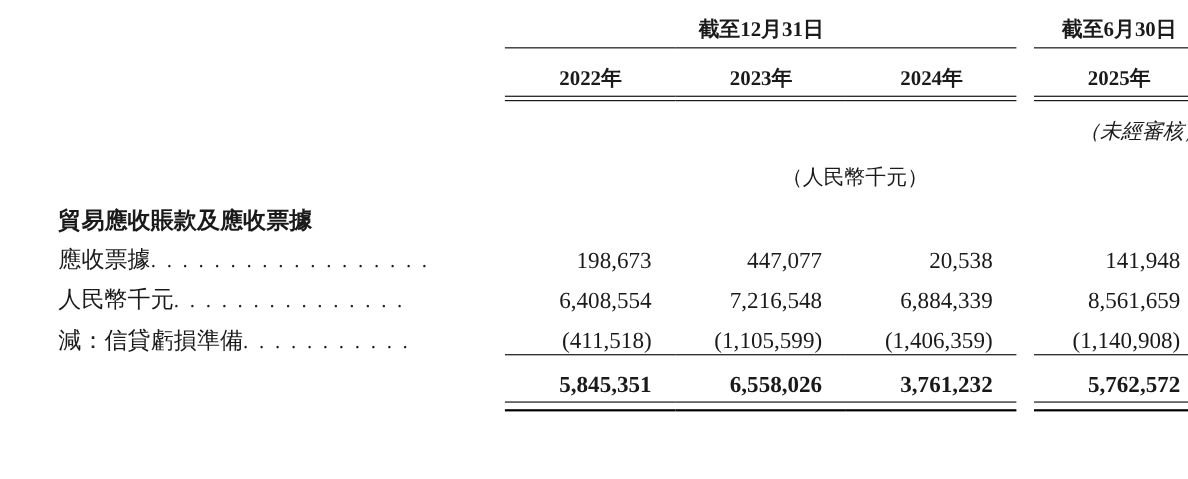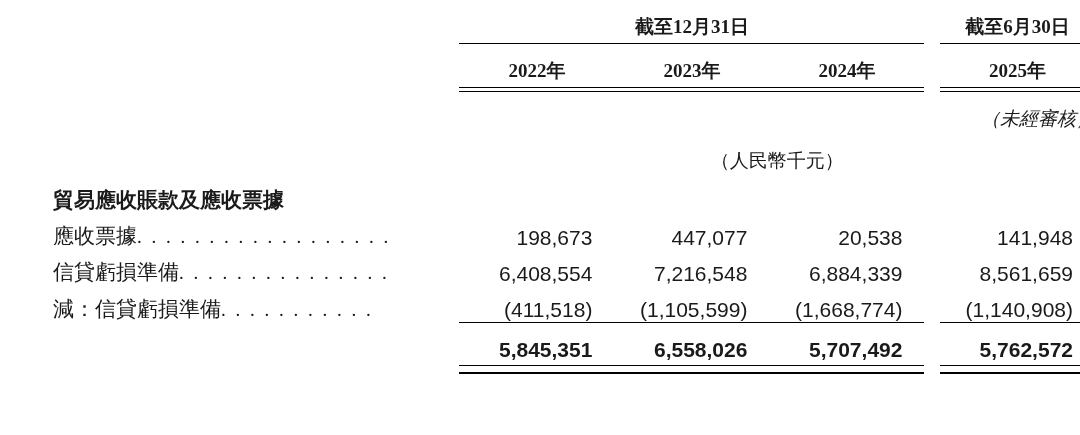--- a/index.html
+++ b/index.html
@@ -36,21 +36,21 @@
     padding: 0;
     vertical-align: bottom;
     font-weight: normal;
   }
 
   .num {
     text-align: right;
     padding-right: 22px;
     font-size: 21px;
     white-space: nowrap;
-    font-family: Liberation Sans, sans-serif;
+    font-family: Liberation Serif, serif;
   }
   .hdr-center {
     text-align: center;
     font-size: 19px;
     font-weight: bold;
     white-space: nowrap;
   }
 
   
   .rule-top td { border-bottom: 1.4px solid #000; }
@@ -171,51 +171,51 @@
     <tr class="data-row">
       <td class="label"><span>應收票據</span><span class="leader">. . . . . . . . . . . . . . . . . .</span></td>
       <td class="num">198,673</td>
       <td class="num">447,077</td>
       <td class="num">20,538</td>
       <td></td>
       <td class="num">141,948</td>
     </tr>
 
     <tr class="data-row">
-      <td class="label"><span>信貸虧損準備</span><span class="leader">. . . . . . . . . . . . . . .</span></td>
+      <td class="label"><span>人民幣千元</span><span class="leader">. . . . . . . . . . . . . . .</span></td>
       <td class="num">6,408,554</td>
       <td class="num">7,216,548</td>
       <td class="num">6,884,339</td>
       <td></td>
       <td class="num">8,561,659</td>
     </tr>
 
     <tr class="data-row">
       <td class="label"><span>減：信貸虧損準備</span><span class="leader">. . . . . . . . . . .</span></td>
       <td class="num">(411,518)</td>
       <td class="num">(1,105,599)</td>
-      <td class="num">(1,668,774)</td>
+      <td class="num">(1,406,359)</td>
       <td></td>
       <td class="num">(1,140,908)</td>
     </tr>
 
     <tr class="total-top thinline">
       <td style="border-top:none"></td>
       <td></td>
       <td></td>
       <td></td>
       <td style="border-top:none"></td>
       <td></td>
     </tr>
 
     <tr class="data-row total">
       <td class="label"></td>
       <td class="num">5,845,351</td>
       <td class="num">6,558,026</td>
-      <td class="num">5,707,492</td>
+      <td class="num">3,761,232</td>
       <td></td>
       <td class="num">5,762,572</td>
     </tr>
 
     <tr class="total-bot thinline">
       <td style="border-bottom:none"></td>
       <td></td>
       <td></td>
       <td></td>
       <td style="border-bottom:none"></td>

